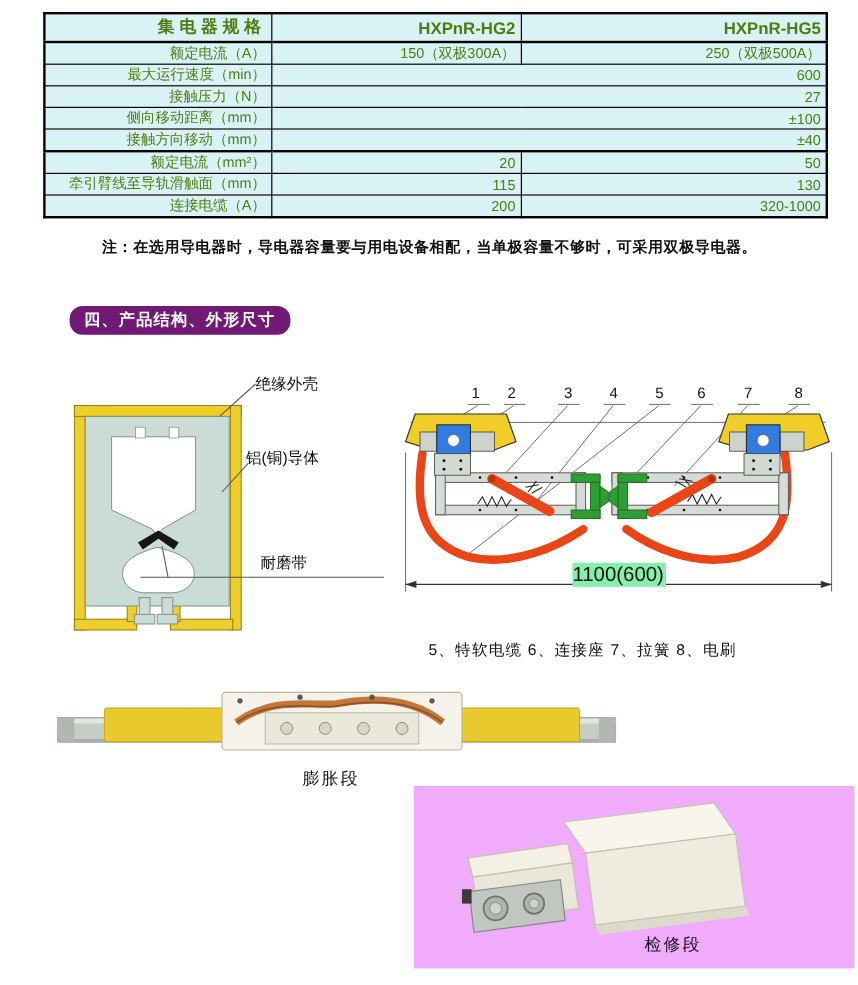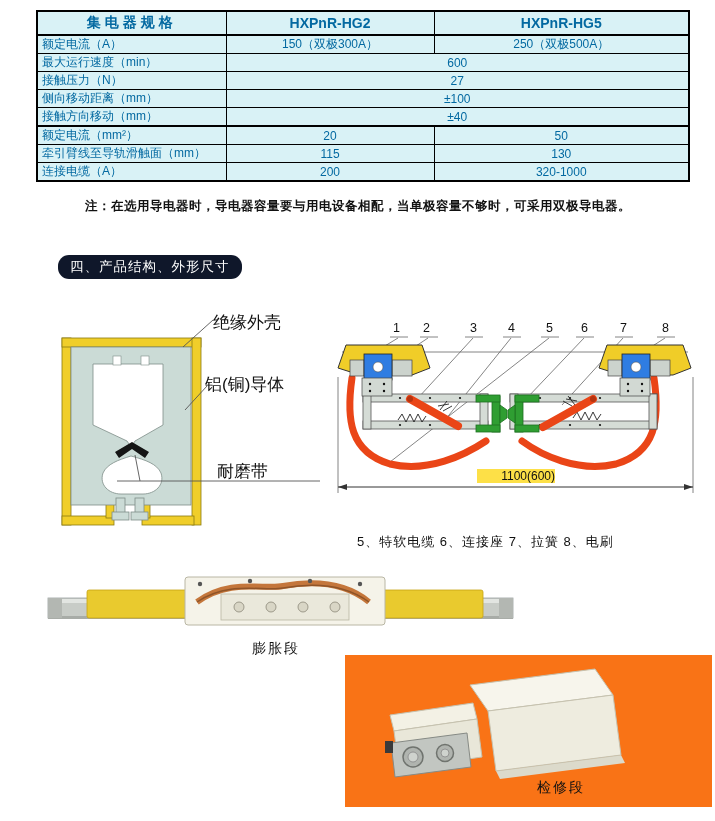--- a/index.html
+++ b/index.html
@@ -3,44 +3,44 @@
 <meta charset="utf-8">
 <style>
   * { margin:0; padding:0; box-sizing:border-box; }
   body { background:#fff; font-family:"Liberation Sans", sans-serif; }
   .page { position:relative; width:715px; height:821px; background:#ffffff; overflow:hidden; }
 
   
   table.spec { position:absolute; left:36px; top:10px; width:652px;
     border-collapse:collapse; border:2px solid #000; table-layout:fixed; }
   table.spec td, table.spec th { border:1px solid #000; background:#d9f2f6;
-    font-size:12px; color:#0369a1; height:17px; padding:0 4px; overflow:hidden; white-space:nowrap; }
+    font-size:12px; color:#4d7c0f; height:17px; padding:0 4px; overflow:hidden; white-space:nowrap;text-align:right; }
   table.spec tr.hdr th { height:24px; font-size:14px; font-weight:bold; }
   th.c1h { letter-spacing:4px; }
   td.lbl { text-align:left; padding-left:14px; }
   td.val, th { text-align:center; }
   tr.thick td { border-top:2px solid #000; }
   tr.hdr th { border-bottom:2px solid #000; }
 
   
   .note { position:absolute; left:85px; top:198px; width:580px; font-size:12.5px;
     font-weight:bold; color:#111; letter-spacing:0.5px; }
-  .badge { position:absolute; left:58px; top:255px; background:#0f172a; color:#ffffff;
-    font-size:13.5px; font-weight:normal; padding:3px 12px; border-radius:11px; letter-spacing:1px; }
+  .badge { position:absolute; left:58px; top:255px; background:#701a75; color:#ffffff;
+    font-size:13.5px; font-weight:bold; padding:3px 12px; border-radius:11px; letter-spacing:1px; }
 
   
-  .flabel { position:absolute; font-size:17px; color:#111; white-space:nowrap; }
+  .flabel { position:absolute; font-size:13px; color:#111; white-space:nowrap; }
   .callout { position:absolute; font-size:12.5px; color:#111; }
-  .dimlabel { position:absolute; left:477px; top:469px; width:78px; text-align:right;
-    font-size:12px; background:#fde047; color:#111; }
+  .dimlabel { position:absolute; left:477px; top:469px; width:78px; text-align:left;
+    font-size:17px; background:#86efac; color:#111; }
   .parts { position:absolute; left:357px; font-size:13px; color:#111; letter-spacing:1px; }
   .caption { position:absolute; font-size:14px; color:#111; letter-spacing:2px; }
 
   svg { position:absolute; }
-  .bluepanel { position:absolute; left:345px; top:655px; width:367px; height:152px; background:#f97316; }
+  .bluepanel { position:absolute; left:345px; top:655px; width:367px; height:152px; background:#f0abfc; }
 </style>
 </head>
 <body>
 
 <div class="page">
 
   <table class="spec">
     <colgroup>
         <col style="width:189px">
         <col style="width:208px">

